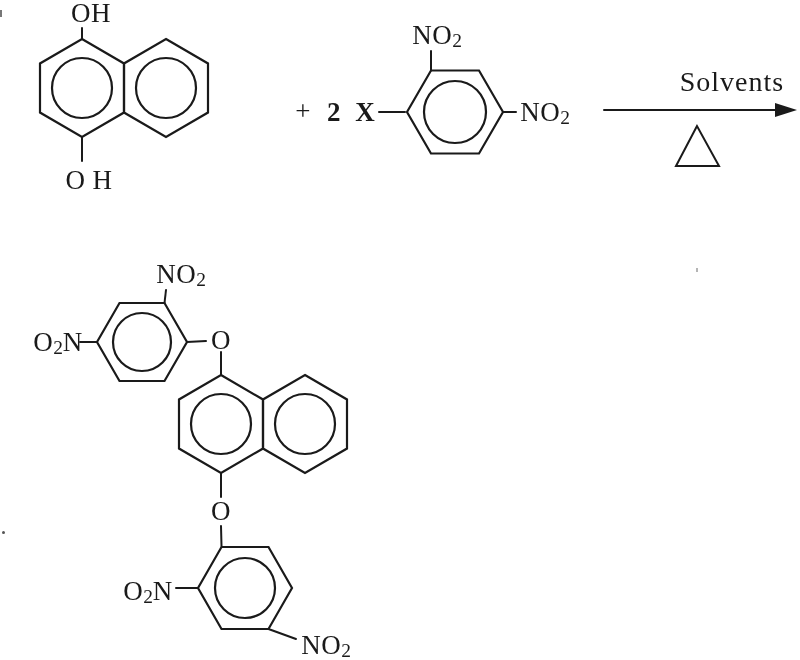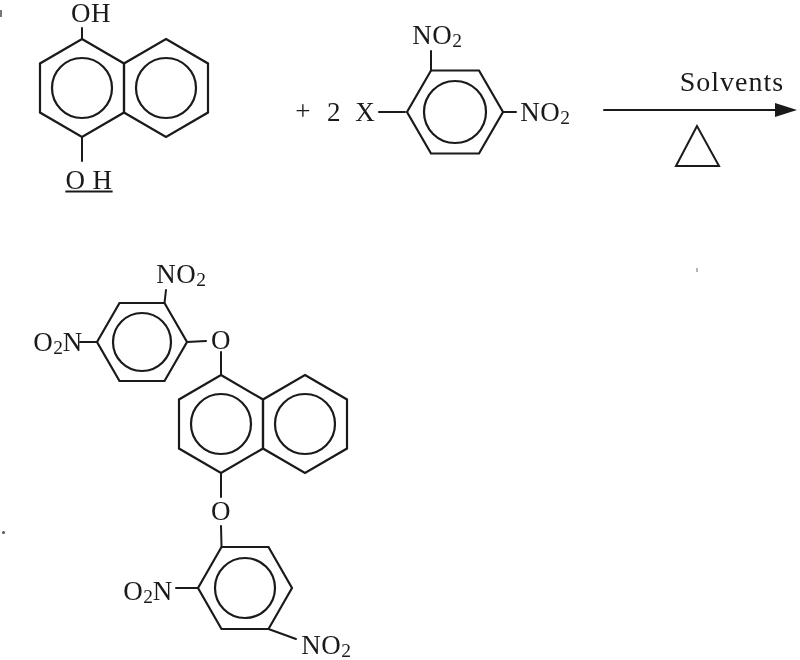--- a/index.html
+++ b/index.html
@@ -11,21 +11,21 @@
   .lbl {
     position:absolute; transform:translate(-50%,-50%);
     font-size:27px; line-height:1; white-space:nowrap; color:#1a1a1a;
     letter-spacing:0.5px;
   }
   .lbl sub {
     font-size:0.72em; line-height:0; position:relative; bottom:-0.18em;
     vertical-align:baseline; letter-spacing:0;
   }
   .lbl.solvents { font-size:28px; letter-spacing:1px; }
-  .lbl.coeff { word-spacing:7px; }
+  .lbl.coeff { word-spacing:7px;font-weight:bold; }
   .speck { position:absolute; }
 </style>
 </head>
 <body>
 
 <div class="canvas">
 
   <svg class="scheme-svg" viewBox="0 0 800 660" fill="none" stroke="#1a1a1a" stroke-width="2.2" stroke-linecap="round">
 
     <g>
@@ -69,21 +69,21 @@
 
       <path d="M 198 588 L 221.5 547 L 268.5 547 L 292 588 L 268.5 629 L 221.5 629 Z"></path>
       <circle cx="245" cy="588" r="30"></circle>
       <line x1="176" y1="588" x2="198" y2="588" stroke-width="2"></line>
       <line x1="268.5" y1="629" x2="296" y2="639" stroke-width="2"></line>
     </g>
   </svg>
 
   <div class="lbl" style="left:91px; top:13px;">OH</div>
 
-  <div class="lbl" style="left:89px; top:180px;text-decoration:underline;">O H</div>
+  <div class="lbl" style="left:89px; top:180px;">O H</div>
 
   <div class="lbl" style="left:303px; top:111px;">+</div>
 
   <div class="lbl coeff" style="left:351px; top:112px;">2 X</div>
 
   <div class="lbl" style="left:437px; top:35px;">
     <span>NO</span><sub>2</sub>
   </div>
 
   <div class="lbl" style="left:545px; top:112px;">

